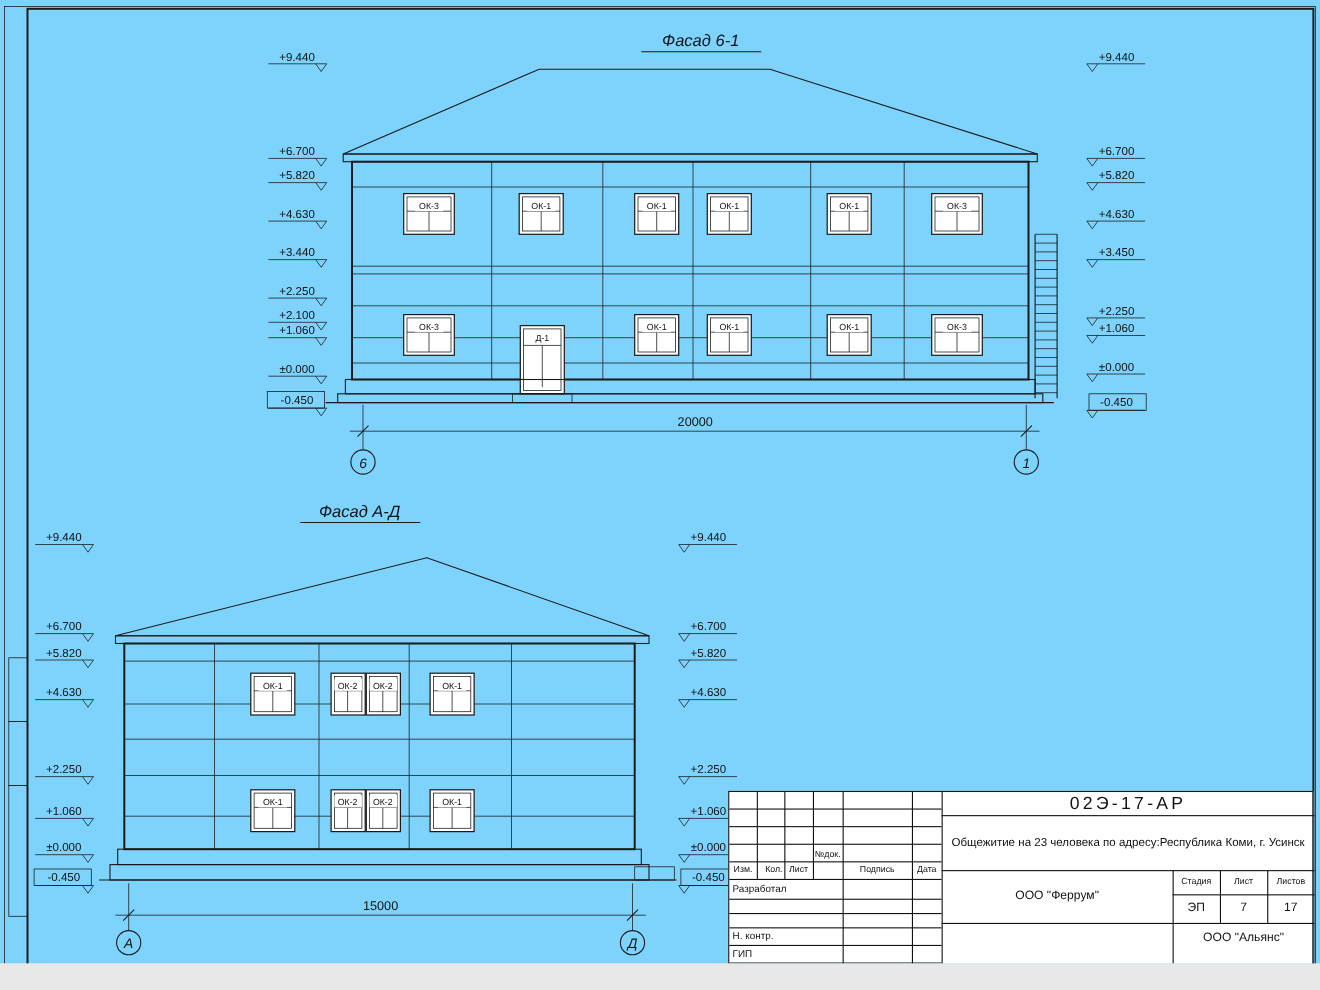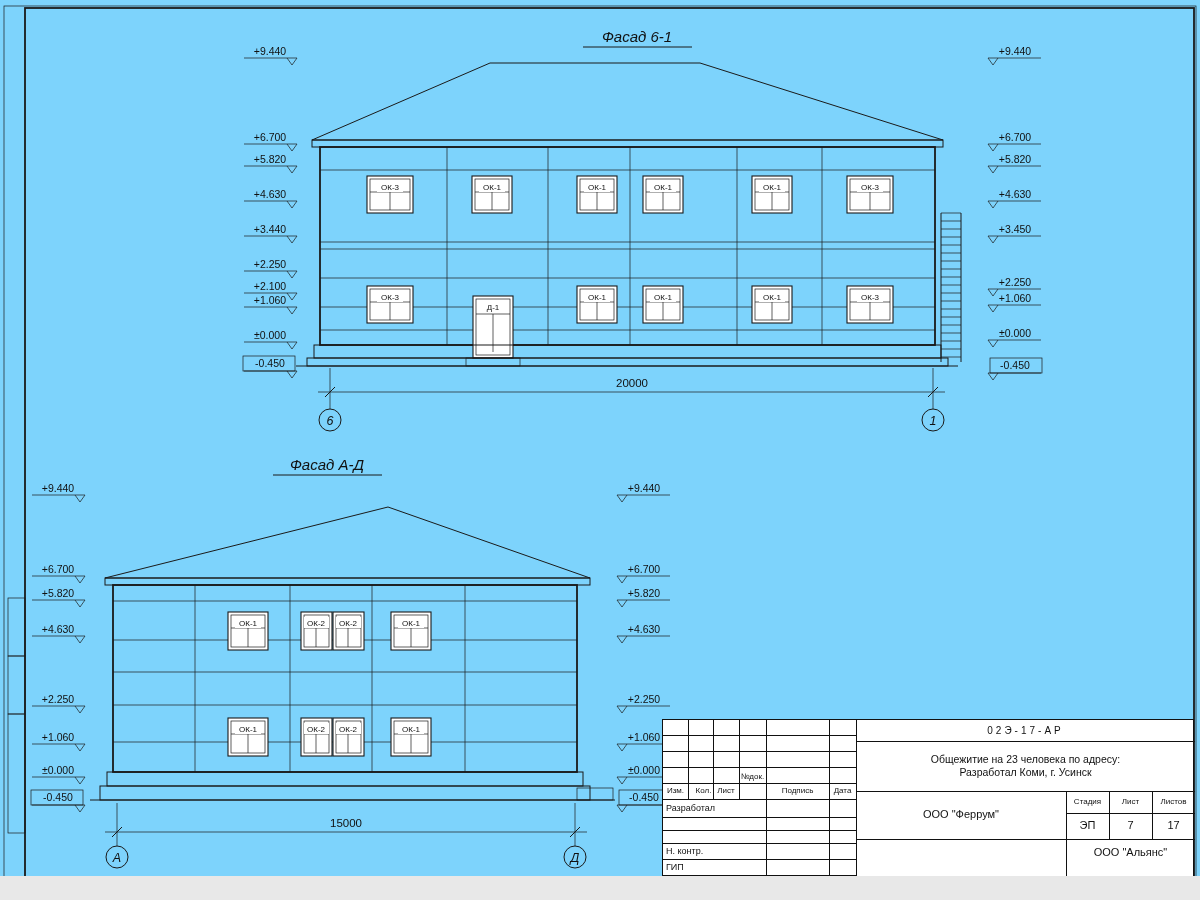--- a/index.html
+++ b/index.html
@@ -20,22 +20,22 @@
   .tb{position:absolute;left:662px;top:719px;width:532px;height:172px;
       border:1.8px solid #111;box-sizing:border-box;background:#fff}
   .tb .vl{position:absolute;width:1px;background:#111}
   .tb .hl{position:absolute;height:1px;background:#111}
   .cell{position:absolute;box-sizing:border-box;display:flex;align-items:center;
         justify-content:center;text-align:center;line-height:1.2;overflow:hidden}
   .f8{font-size:8px}
   .f9{font-size:9px;justify-content:flex-start;padding-left:3px}
   .f10{font-size:10.5px}
   .f11{font-size:11px}
-  .f13{font-size:10px;letter-spacing:3px}
-  .col{flex-direction:column}
+  .f13{font-size:16px;letter-spacing:3px}
+  .col{flex-direction:row}
   .topal{align-items:flex-start;padding-top:7px}
 </style>
 </head>
 <body>
 
 <div class="sheet">
 
 <svg width="1200" height="900" viewBox="0 0 1200 900">
 
   <g>
@@ -514,21 +514,21 @@
   <div class="cell f8" style="left:103px;top:63px;width:63px;height:16px">Подпись</div>
   <div class="cell f8" style="left:166px;top:63px;width:27px;height:16px">Дата</div>
 
   <div class="cell f9" style="left:0;top:79px;width:103px;height:18px">Разработал</div>
   <div class="cell f9" style="left:0;top:123px;width:103px;height:16px">Н. контр.</div>
   <div class="cell f9" style="left:0;top:139px;width:103px;height:16px">ГИП</div>
 
   <div class="cell f13" style="left:193px;top:0;width:339px;height:21px">02Э-17-АР</div>
   <div class="cell f10 col" style="left:193px;top:21px;width:339px;height:50px">
     <div>Общежитие на 23 человека по адресу:</div>
-    <div>Разработал Коми, г. Усинск</div>
+    <div>Республика Коми, г. Усинск</div>
   </div>
   <div class="cell f11" style="left:193px;top:71px;width:210px;height:48px">ООО "Феррум"</div>
   <div class="cell f8" style="left:403px;top:71px;width:43px;height:22px">Стадия</div>
   <div class="cell f8" style="left:446px;top:71px;width:43px;height:22px">Лист</div>
   <div class="cell f8" style="left:489px;top:71px;width:43px;height:22px">Листов</div>
   <div class="cell f11" style="left:403px;top:93px;width:43px;height:26px">ЭП</div>
   <div class="cell f11" style="left:446px;top:93px;width:43px;height:26px">7</div>
   <div class="cell f11" style="left:489px;top:93px;width:43px;height:26px">17</div>
   <div class="cell f11 topal" style="left:403px;top:119px;width:129px;height:49px">ООО "Альянс"</div>
 </div>

